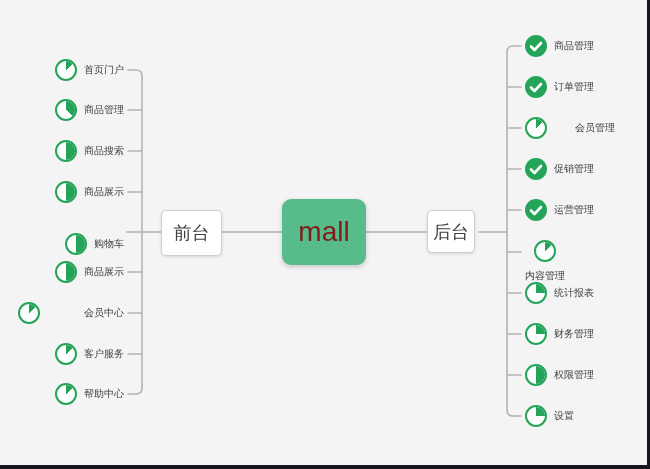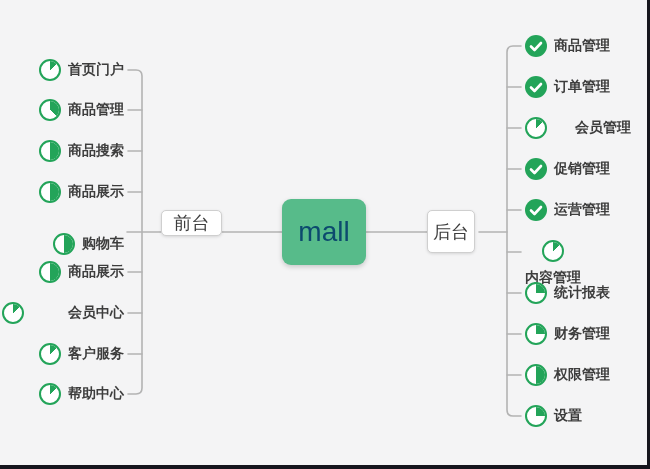--- a/index.html
+++ b/index.html
@@ -38,47 +38,46 @@
   }
   .node{
     position:absolute;
     display:flex;align-items:center;justify-content:center;
     cursor:default;
   }
   .node-root{
     left:282px;top:199px;width:84px;height:66px;
     background:var(--root-green);
     border-radius:9px;
-    color:#0c4a6e;
+    color:#7f1d1d;
     font-size:28px;
     box-shadow:0 2px 5px rgba(0,0,0,.18);
   }
   .node-branch{
     background:#fff;
     border:1px solid #cfcfcf;
     border-radius:5px;
     color:var(--text);
     font-size:18px;
     box-shadow:0 1px 3px rgba(0,0,0,.12);
   }
-  .node-frontend{left:161px;top:210px;width:61px;height:26px;}
+  .node-frontend{left:161px;top:210px;width:61px;height:46px;}
   .node-backend{left:427px;top:210px;width:48px;height:43px;}
   .item{
     position:absolute;
     height:24px;
     display:flex;align-items:center;
     gap:7px;
     white-space:nowrap;
   }
   .item.left{right:526px;}
   .item.right{left:525px;}
   .item .label{
-    font-size:14px;
+    font-size:10px;
     color:var(--text);
-    font-weight:bold;
   }
   .icon{
     position:relative;
     width:22px;height:22px;
     border-radius:50%;
     flex:0 0 auto;
   }
   .icon.pie{
     border:2px solid var(--icon-green);
     background:#fff;

